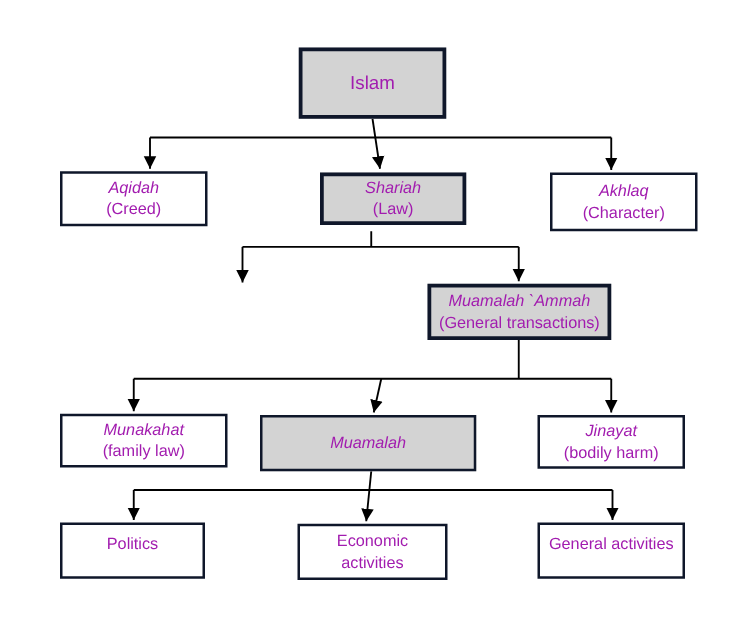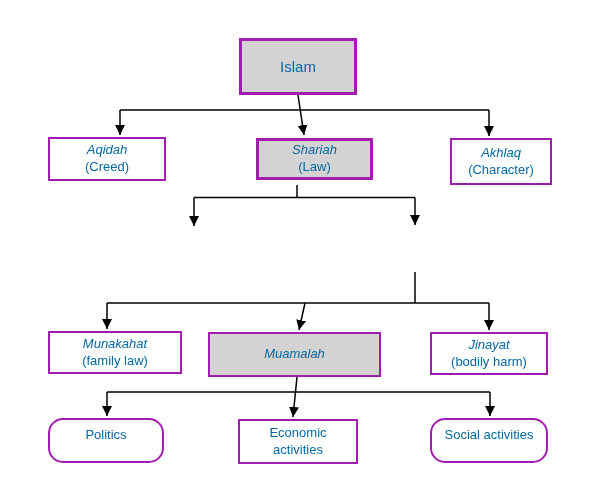--- a/index.html
+++ b/index.html
@@ -3,28 +3,28 @@
 <meta charset="utf-8">
 <style>
   html,body{margin:0;padding:0;background:#ffffff;}
   body{font-family:"Liberation Sans","DejaVu Sans",sans-serif;}
   #canvas{
     position:relative;width:600px;height:494px;background:#ffffff;overflow:hidden;
   }
   #edges{position:absolute;left:0;top:0;width:600px;height:494px;}
   .node{
     position:absolute;box-sizing:border-box;
-    background:#ffffff;border:2px solid #a21caf;
+    background:#ffffff;border:2px solid #0f172a;
     display:flex;flex-direction:column;align-items:center;justify-content:center;
-    text-align:center;font-size:13px;line-height:1.3;color:#0369a1;
+    text-align:center;font-size:13px;line-height:1.3;color:#a21caf;
   }
   .node.gray{background:#d3d3d3;border-width:3px;}
   .node.bw25{border-width:2.5px;}
   .node .it{font-style:italic;}
-  .node.top-align{justify-content:flex-start;padding-top:7px;border-radius:15px;}
+  .node.top-align{justify-content:flex-start;padding-top:7px;}
   #node-islam{font-size:15px;}
   .line{stroke:#000000;stroke-width:1.5;fill:none;}
 </style>
 </head>
 <body>
 
 <div id="canvas">
 
   <svg id="edges" viewBox="0 0 600 494" xmlns="http://www.w3.org/2000/svg">
     <defs>
@@ -60,25 +60,29 @@
   </div>
 
   <div class="node" style="left:48px;top:137px;width:118px;height:44px">
     <span class="it">Aqidah</span>
     <span>(Creed)</span>
   </div>
   <div class="node gray" style="left:256px;top:138px;width:117px;height:42px">
     <span class="it">Shariah</span>
     <span>(Law)</span>
   </div>
-  <div class="node" style="left:450px;top:138px;width:102px;height:47px">
+  <div class="node" style="left:440px;top:138px;width:118px;height:47px">
     <span class="it">Akhlaq</span>
     <span>(Character)</span>
   </div>
 
+  <div class="node gray" style="left:342px;top:227px;width:147px;height:45px">
+    <span class="it">Muamalah  `Ammah</span>
+    <span>(General transactions)</span>
+  </div>
 
   <div class="node" style="left:48px;top:331px;width:134px;height:43px">
     <span class="it">Munakahat</span>
     <span>(family law)</span>
   </div>
   <div class="node gray bw25" style="left:208px;top:332px;width:173px;height:45px">
     <span class="it">Muamalah</span>
   </div>
   <div class="node" style="left:430px;top:332px;width:118px;height:43px">
     <span class="it">Jinayat</span>
@@ -86,16 +90,16 @@
   </div>
 
   <div class="node top-align" style="left:48px;top:418px;width:116px;height:45px">
     <span>Politics</span>
   </div>
   <div class="node" style="left:238px;top:419px;width:120px;height:45px">
     <span>Economic</span>
     <span>activities</span>
   </div>
   <div class="node top-align" style="left:430px;top:418px;width:118px;height:45px">
-    <span>Social activities</span>
+    <span>General activities</span>
   </div>
 
 </div>
 
 </body></html>

